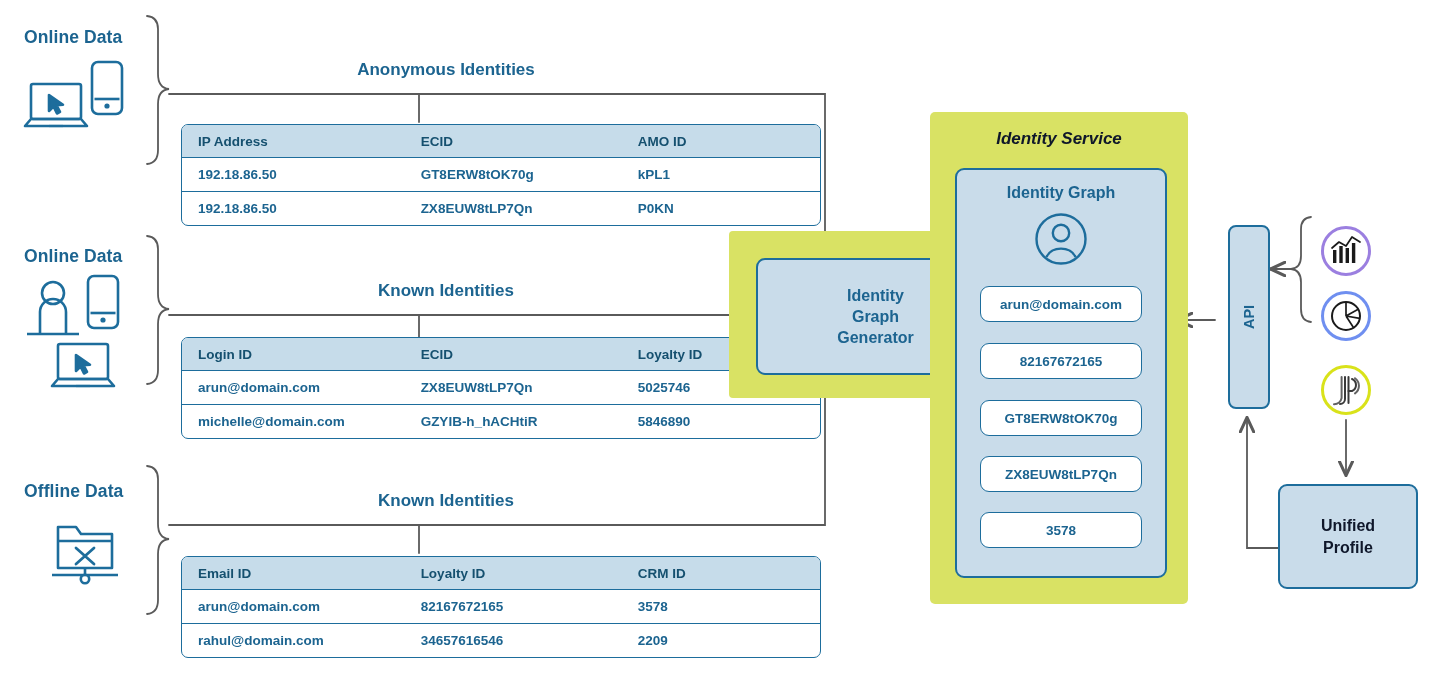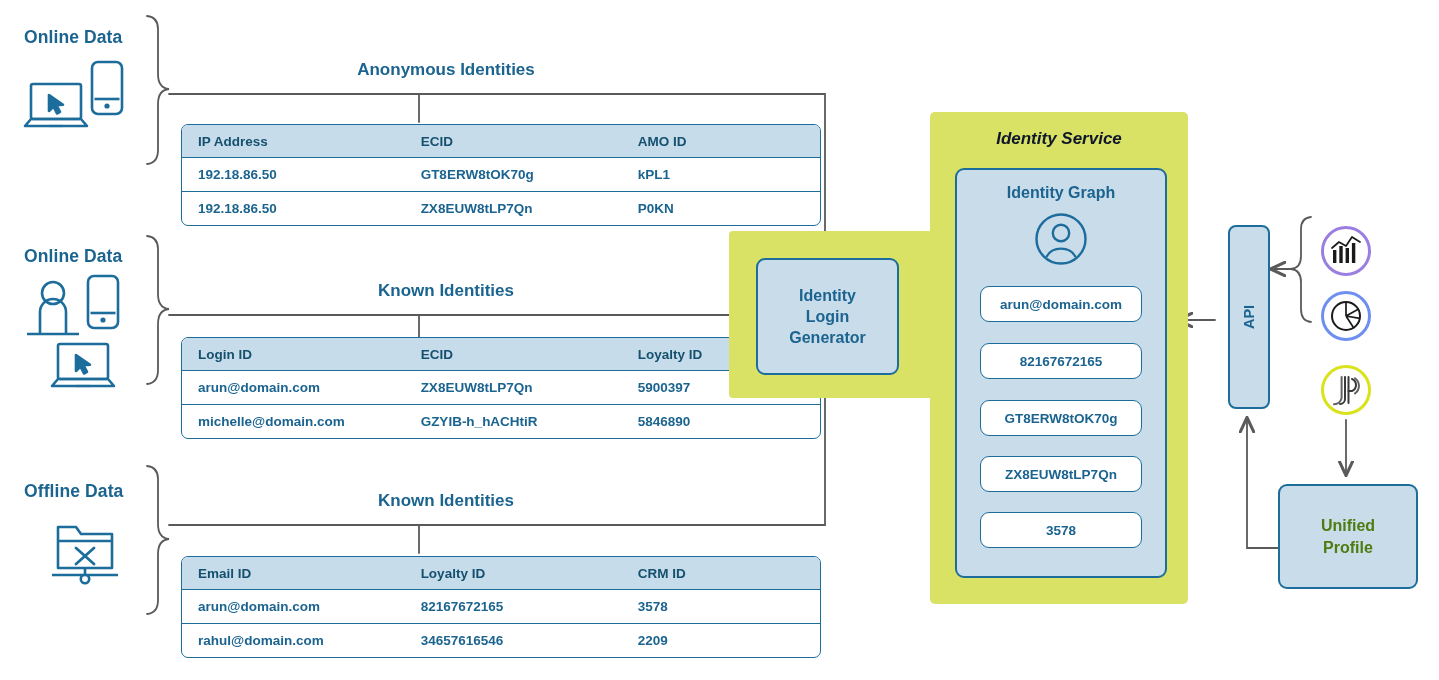--- a/index.html
+++ b/index.html
@@ -65,40 +65,40 @@
 
   
   #gen-green{
     position:absolute;left:729px;top:231px;width:222px;height:167px;
     background:#d9e264;border-radius:4px;
   }
   #gen-box{
     position:absolute;left:756px;top:258px;width:139px;height:113px;
     background:#c9dcea;border:2px solid #1d6d9c;border-radius:9px;
     display:flex;flex-direction:column;align-items:center;justify-content:center;
-    font-size:16px;font-weight:bold;color:#1c6490;line-height:1.33;
+    font-size:16px;font-weight:bold;color:#1c6490;line-height:1.33;padding-left:48px;
   }
 
   
   #api-bar{
     position:absolute;left:1228px;top:225px;width:38px;height:180px;
     background:#c9dcea;border:2px solid #1d6d9c;border-radius:8px;
   }
   #api-bar span{
     position:absolute;left:50%;top:50%;
     transform:translate(-50%,-50%) rotate(-90deg);
     font-size:14.5px;font-weight:bold;color:#1c6490;white-space:nowrap;
   }
 
   
   #unified{
     position:absolute;left:1278px;top:484px;width:136px;height:101px;
     background:#c9dcea;border:2px solid #1d6d9c;border-radius:9px;
     display:flex;flex-direction:column;align-items:center;justify-content:center;
-    font-size:16px;font-weight:bold;color:#4d7c0f;line-height:1.35;
+    font-size:16px;font-weight:bold;color:#0f172a;line-height:1.35;
   }
 
   
   .prod{position:absolute;width:50px;height:50px;border-radius:50%;
     border:3px solid #888;box-sizing:border-box;background:#fff;}
   .prod svg{position:absolute;left:0;top:0;}
 
   svg.ov{position:absolute;left:0;top:0;width:1439px;height:680px;overflow:visible;pointer-events:none;}
 </style>
 </head>
@@ -215,21 +215,21 @@
           <tr>
         <th class="col-a">Login ID</th>
         <th class="col-b">ECID</th>
         <th class="col-c">Loyalty ID</th>
       </tr>
         </thead>
       <tbody>
         <tr>
           <td>arun@domain.com</td>
           <td>ZX8EUW8tLP7Qn</td>
-          <td>5900397</td>
+          <td>5025746</td>
         </tr>
         <tr>
           <td>michelle@domain.com</td>
           <td>GZYIB-h_hACHtiR</td>
           <td>5846890</td>
         </tr>
       </tbody>
     </table>
   </div>
 
@@ -253,21 +253,21 @@
           <td>34657616546</td>
           <td>2209</td>
         </tr>
       </tbody>
     </table>
   </div>
 
   <div id="gen-green"></div>
   <div id="gen-box">
     <span>Identity</span>
-    <span>Login</span>
+    <span>Graph</span>
     <span>Generator</span>
   </div>
 
   <div id="id-service">
     <div class="panel-title">Identity Service</div>
   </div>
   <div id="id-graph">
     <div class="graph-title">Identity Graph</div>
     <div style="position:absolute;left:50%;top:42px;transform:translateX(-50%);">
       <svg width="54" height="54" viewBox="0 0 54 54" fill="none" stroke="#1d6d9c" stroke-width="2.4">

